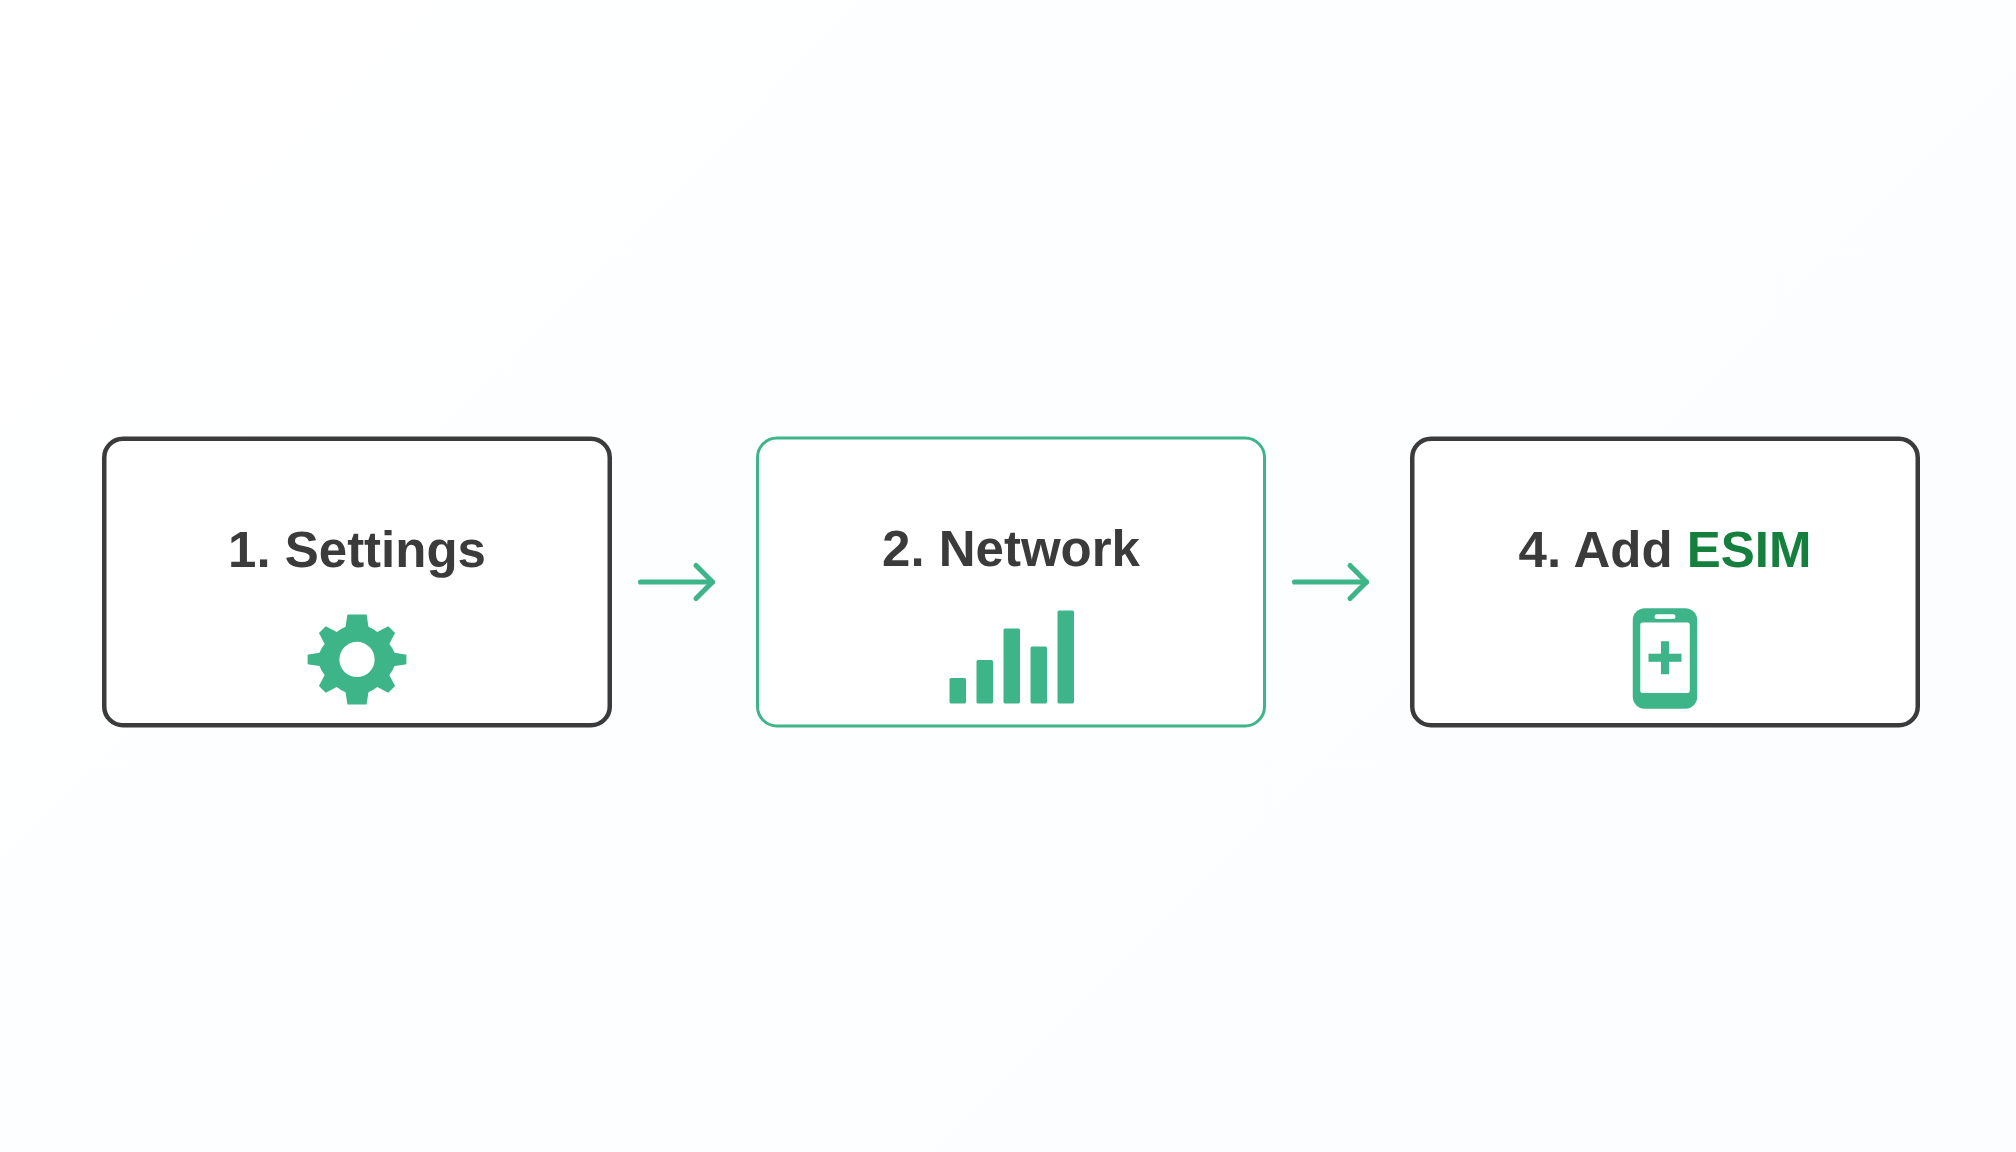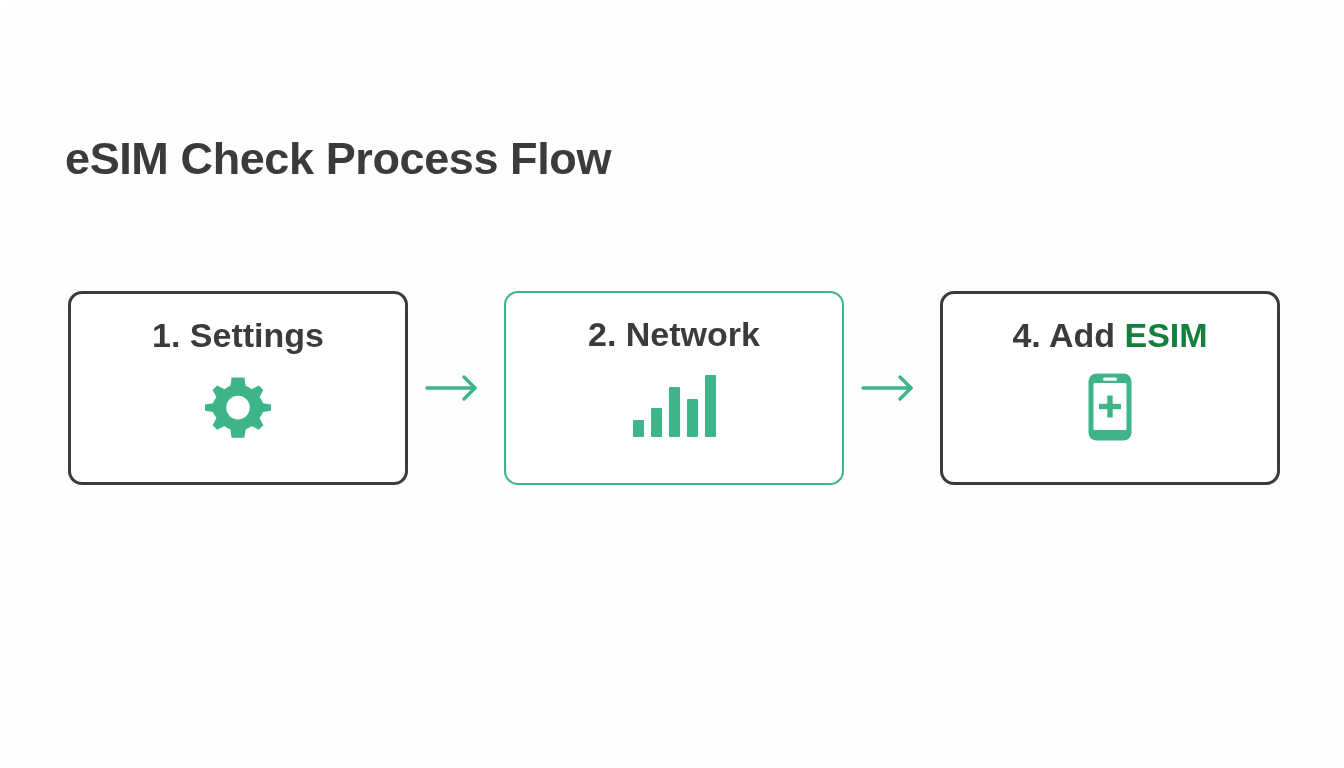--- a/index.html
+++ b/index.html
@@ -56,20 +56,21 @@
   .step-card.active {
     border: 2.5px solid #3eb489;
   }
   .step-label {
     font-size: 34px;
     font-weight: bold;
     color: #3b3b3b;
     line-height: 1.1;
     white-space: nowrap;
     text-align: center;
+    margin-top: 32px;
   }
   .accent {
     color: #15803d;
   }
   .icon-wrap {
     margin-top: 16px;
     height: 74px;
     display: flex;
     align-items: center;
     justify-content: center;
@@ -93,21 +94,20 @@
     width: 11px;
     background: #3eb489;
     border-radius: 1px;
   }
 </style>
 </head>
 <body>
 
 <div class="canvas">
 
-  <div class="page-title">eSIM Check Process Flow</div>
 
   <div class="flow">
 
     <div class="step-card">
       <div class="step-label">1. Settings</div>
       <div class="icon-wrap">
         <svg width="66" height="66" viewBox="0 0 64 64" aria-hidden="true">
           <path fill="#3eb489" d="M32 3.5 L38.2 3.5 L39.4 11.4 A21.5 21.5 0 0 1 45.1 14.8 L52.2 11.1 L56.6 15.5 L52.9 22.6 A21.5 21.5 0 0 1 56.3 28.3 L64.2 29.5 L64.2 35.7 L56.3 36.9 A21.5 21.5 0 0 1 52.9 42.6 L56.6 49.7 L52.2 54.1 L45.1 50.4 A21.5 21.5 0 0 1 39.4 53.8 L38.2 61.7 L32 61.7 L25.8 61.7 L24.6 53.8 A21.5 21.5 0 0 1 18.9 50.4 L11.8 54.1 L7.4 49.7 L11.1 42.6 A21.5 21.5 0 0 1 7.7 36.9 L-0.2 35.7 L-0.2 29.5 L7.7 28.3 A21.5 21.5 0 0 1 11.1 22.6 L7.4 15.5 L11.8 11.1 L18.9 14.8 A21.5 21.5 0 0 1 24.6 11.4 L25.8 3.5 Z"></path>
           <circle cx="32" cy="32.6" r="11.4" fill="#ffffff"></circle>
         </svg>

